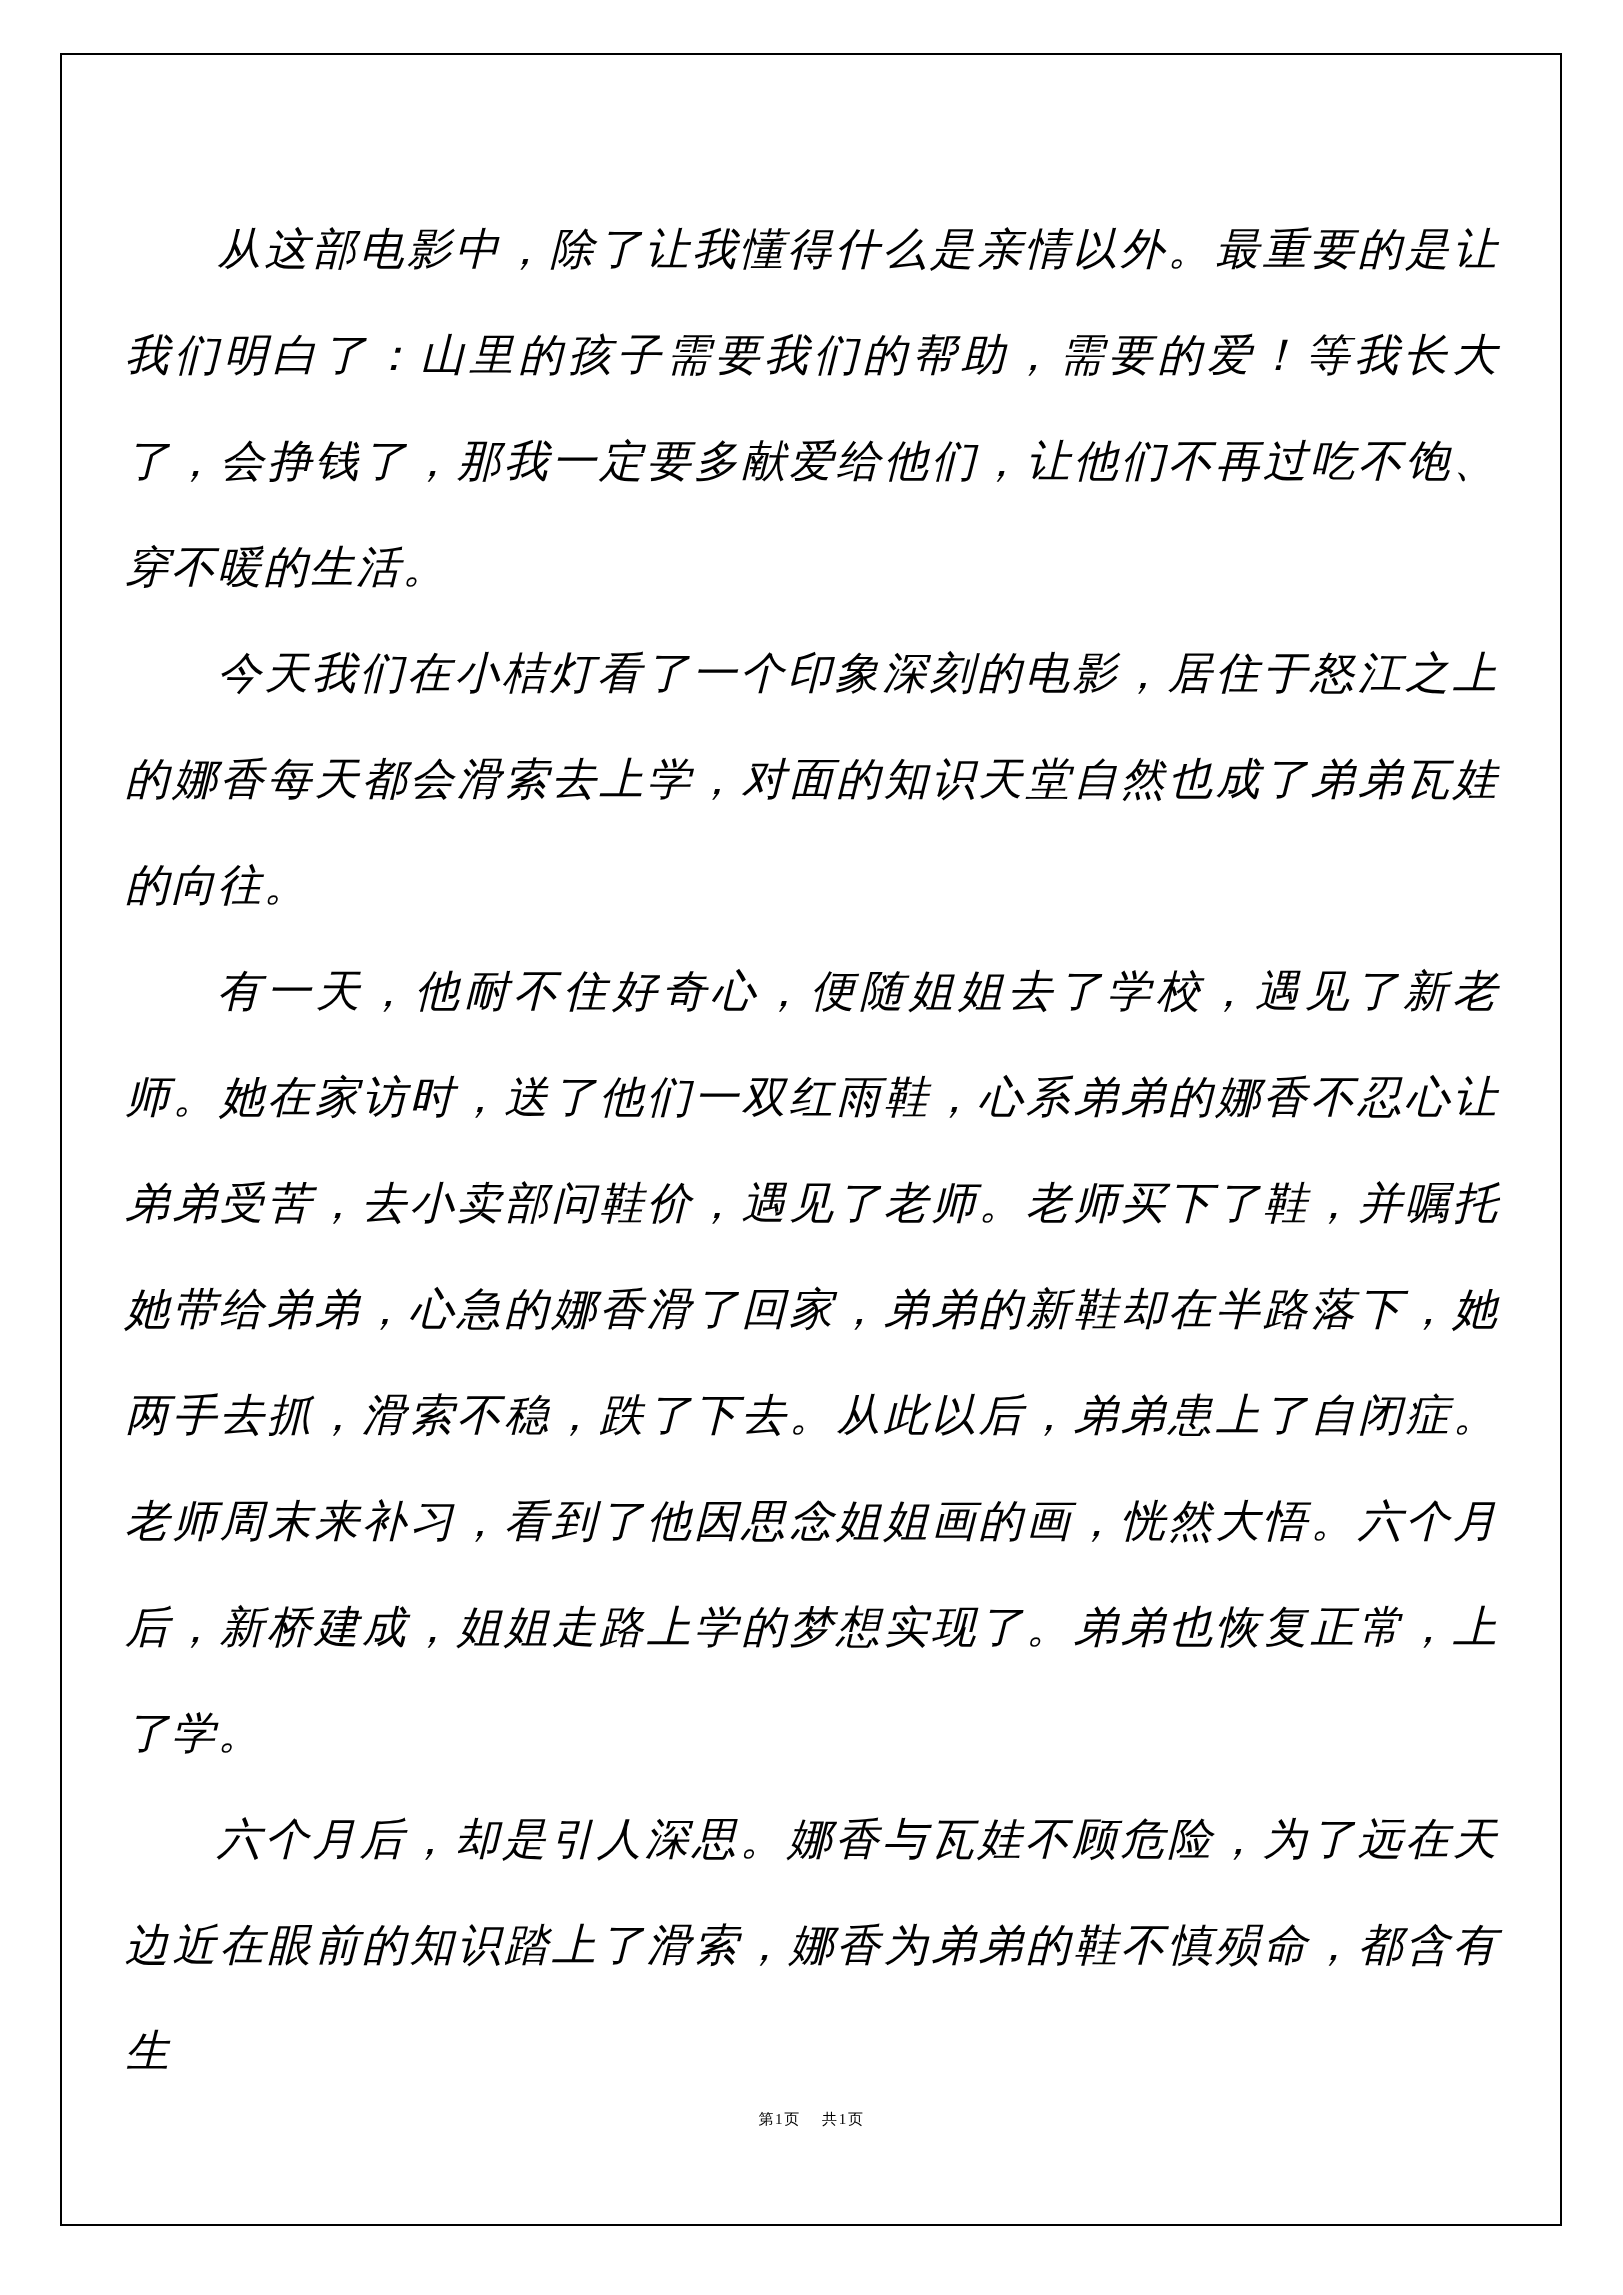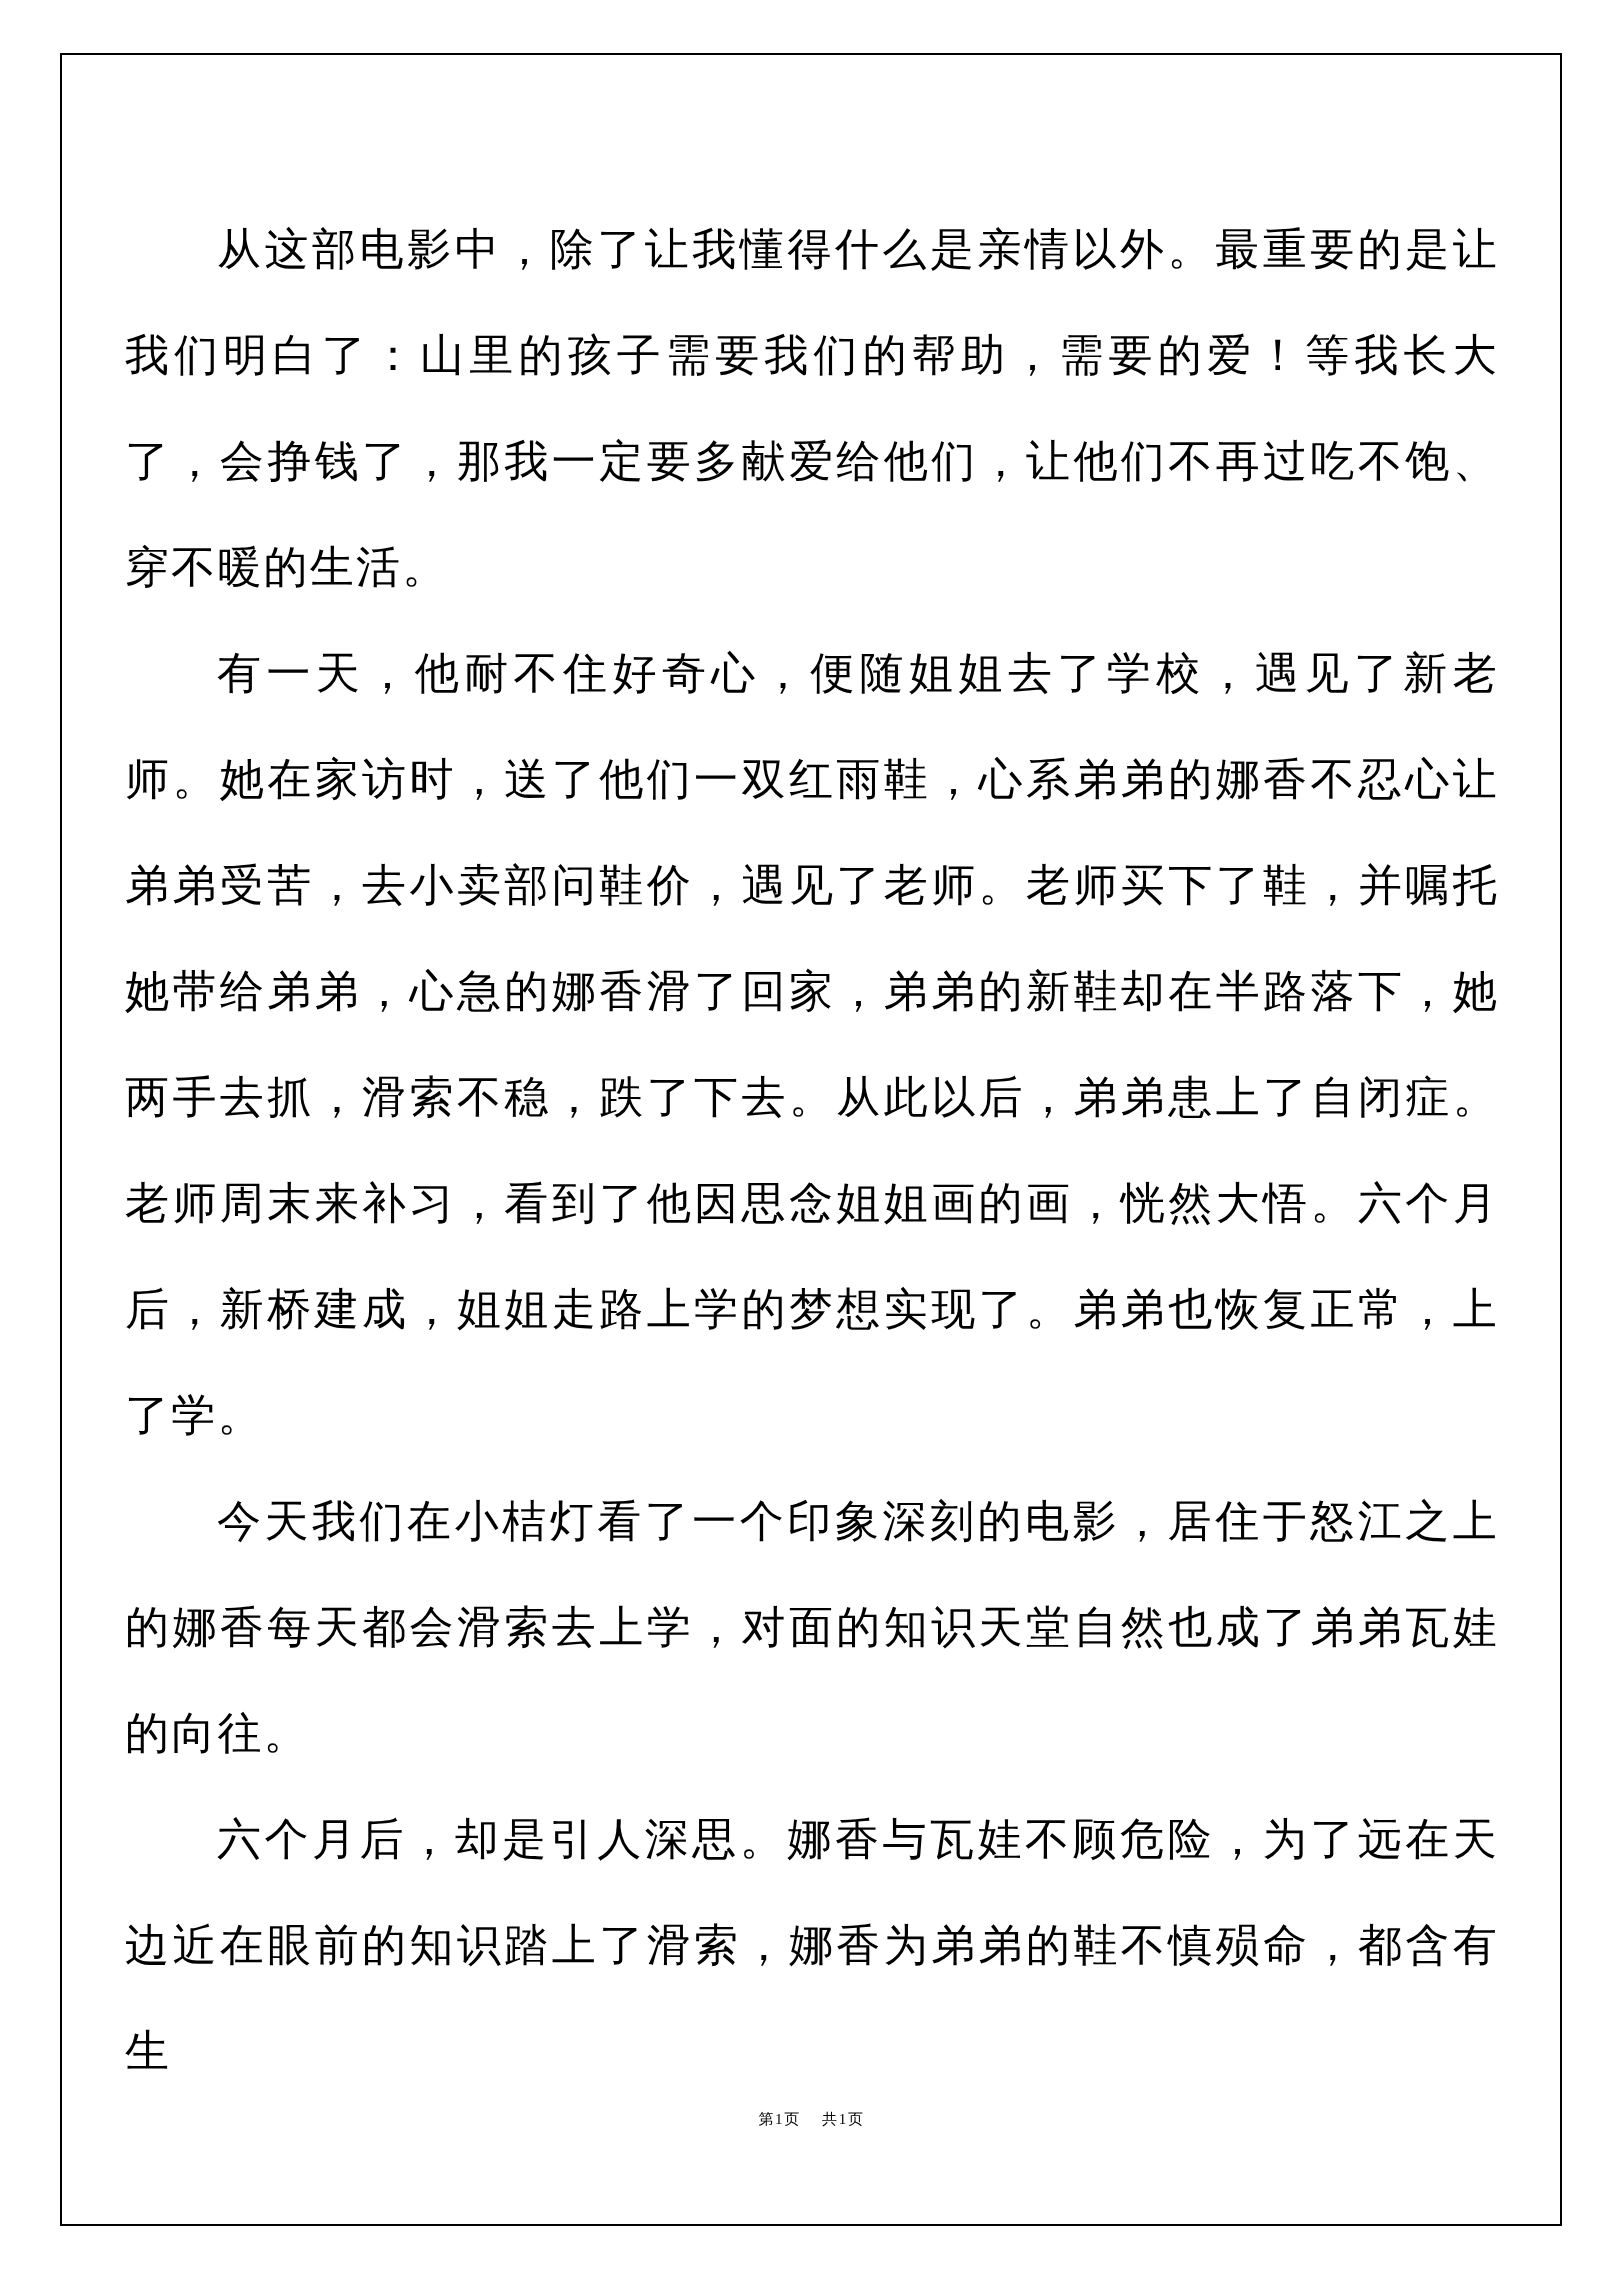--- a/index.html
+++ b/index.html
@@ -36,20 +36,21 @@
     font-size: 44px;
     line-height: 106px;
     letter-spacing: 2.2px;
     text-align: justify;
     text-justify: inter-ideograph;
     word-break: break-all;
     color: #000000;
   }
   .para.indent {
     text-indent: 92px;
+    font-style: italic;
   }
   .footer {
     position: absolute;
     left: 0;
     top: 2110px;
     width: 100%;
     text-align: center;
     font-size: 15px;
     letter-spacing: 1.7px;
     color: #000000;
@@ -60,22 +61,22 @@
   }
 </style>
 </head>
 <body>
 
 <div class="page">
   <div class="page-border"></div>
 
   <div class="content">
     <p class="para indent">从这部电影中，除了让我懂得什么是亲情以外。最重要的是让我们明白了：山里的孩子需要我们的帮助，需要的爱！等我长大了，会挣钱了，那我一定要多献爱给他们，让他们不再过吃不饱、穿不暖的生活。</p>
+    <p class="para indent">今天我们在小桔灯看了一个印象深刻的电影，居住于怒江之上的娜香每天都会滑索去上学，对面的知识天堂自然也成了弟弟瓦娃的向往。</p>
     <p class="para indent">有一天，他耐不住好奇心，便随姐姐去了学校，遇见了新老师。她在家访时，送了他们一双红雨鞋，心系弟弟的娜香不忍心让弟弟受苦，去小卖部问鞋价，遇见了老师。老师买下了鞋，并嘱托她带给弟弟，心急的娜香滑了回家，弟弟的新鞋却在半路落下，她两手去抓，滑索不稳，跌了下去。从此以后，弟弟患上了自闭症。老师周末来补习，看到了他因思念姐姐画的画，恍然大悟。六个月后，新桥建成，姐姐走路上学的梦想实现了。弟弟也恢复正常，上了学。</p>
-    <p class="para indent">今天我们在小桔灯看了一个印象深刻的电影，居住于怒江之上的娜香每天都会滑索去上学，对面的知识天堂自然也成了弟弟瓦娃的向往。</p>
     <p class="para indent">六个月后，却是引人深思。娜香与瓦娃不顾危险，为了远在天边近在眼前的知识踏上了滑索，娜香为弟弟的鞋不慎殒命，都含有生</p>
   </div>
 
   <div class="footer">
     <span>第1页</span><span class="gap"></span><span>共1页</span>
   </div>
 </div>
 
 
 </body></html>

